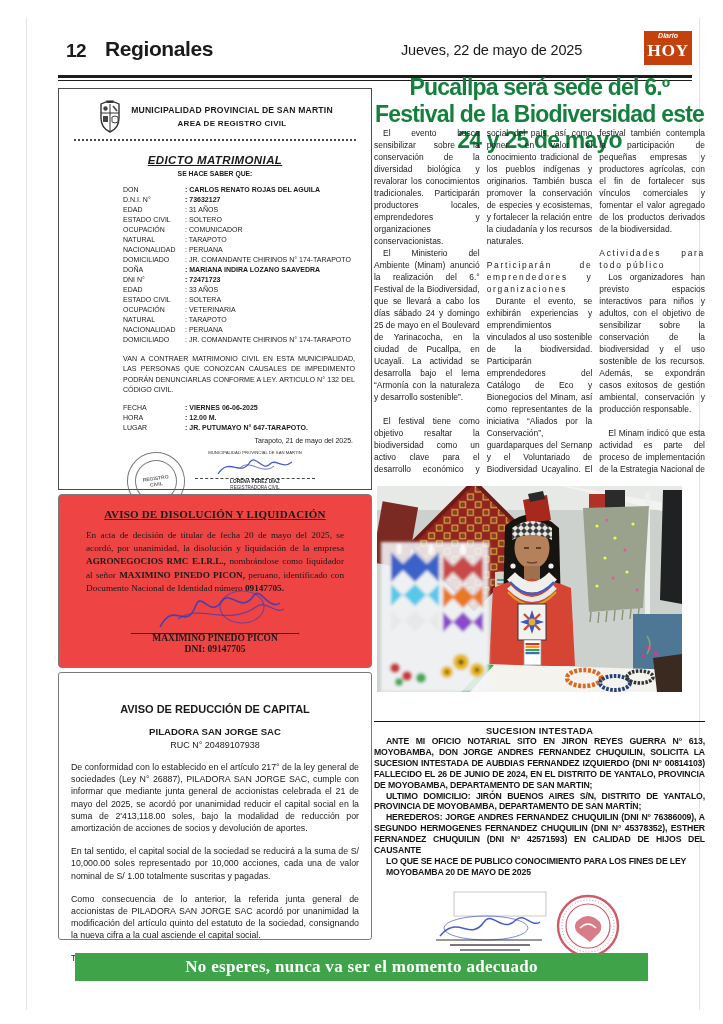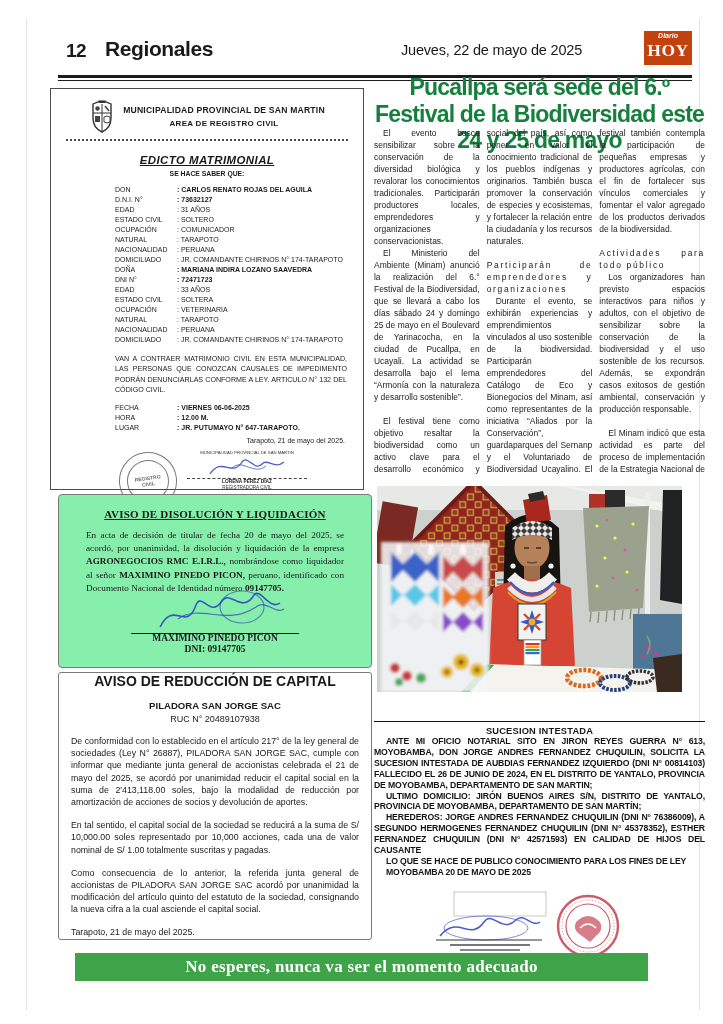--- a/index.html
+++ b/index.html
@@ -15,21 +15,21 @@
   #page-number { position:absolute; left:8px; top:10px; font-size:19px; font-weight:bold; letter-spacing:-.5px; }
   #section-title { position:absolute; left:47px; top:7px; font-size:21px; font-weight:bold; letter-spacing:-.4px; }
   #edition-date { position:absolute; right:110px; top:12px; font-size:14.5px; letter-spacing:-.2px; }
   #logo { position:absolute; right:0; top:1px; width:48px; height:34px; background:#c2410c; color:#fff; text-align:center; }
   #logo .logo-top { font-size:7px; font-weight:bold; font-style:italic; line-height:9px; display:block; }
   #logo .logo-main { font-family:"Liberation Serif", serif; font-weight:bold; font-size:17.5px; line-height:20px; letter-spacing:.5px; display:block; }
   #rule-thick { position:absolute; left:58px; top:75px; width:634px; height:2.5px; background:#1c1c1c; }
   #rule-thin  { position:absolute; left:58px; top:80px; width:634px; height:1px;  background:#1c1c1c; }
 
   
-  #edicto-box { position:absolute; left:50px; top:88px; width:314px; height:402px; border:1.3px solid #4c4c4c; background:#fff; font-size:7px; }
+  #edicto-box { position:absolute; left:58px; top:88px; width:314px; height:402px; border:1.3px solid #4c4c4c; background:#fff; font-size:7px; }
   .ed-head { margin-top:9px; display:flex; justify-content:center; align-items:center; gap:8px; }
   .ed-org { text-align:center; }
   .ed-org-1 { font-size:8.6px; font-weight:bold; letter-spacing:.2px; }
   .ed-org-2 { font-size:8px; font-weight:bold; margin-top:4px; letter-spacing:.3px; }
   .ed-dots { margin:5px auto 0; width:282px; border-top:2px dotted #4a4a4a; }
   .ed-title { margin-top:13px; text-align:center; font-size:11.5px; font-weight:bold; font-style:italic; text-decoration:underline; letter-spacing:.4px; }
   .ed-sub { margin-top:4px; text-align:center; font-size:6.8px; font-weight:bold; }
   .ed-fields { margin:8px 14px 0 64px; }
   .erow { display:flex; height:10px; line-height:10px; font-size:7px; }
   .elbl { flex:none; width:62px; }
@@ -41,31 +41,31 @@
   #registro-stamp { position:absolute; left:68px; top:4px; width:58px; height:58px; border:1.5px solid #5a5a5a; border-radius:50%; opacity:.8; transform:rotate(-8deg); }
   #registro-stamp .inner { position:absolute; left:7px; top:7px; right:7px; bottom:7px; border:1px solid #5a5a5a; border-radius:50%; display:flex; flex-direction:column; justify-content:center; text-align:center; }
   #registro-stamp .inner span { font-size:5px; font-weight:bold; color:#444; line-height:6px; }
   .ed-sign { position:absolute; left:126px; top:2px; width:140px; text-align:center; }
   .ed-sign-tiny  { font-size:4.6px; color:#333; line-height:5.5px; transform:scale(.92); }
   .ed-sign-name  { font-size:4.8px; color:#222; font-weight:bold; line-height:6px; }
   .ed-sign-role  { font-size:4.6px; color:#333; line-height:5.5px; }
   .ed-sigline { border-top:1px dashed #444; width:120px; margin:0 auto; }
 
   
-  #disolucion-box { position:absolute; left:58px; top:494px; width:314px; height:174px; border:1px solid #7a7a7a; border-radius:4px; background:#86efac; font-family:"Liberation Serif", serif; }
+  #disolucion-box { position:absolute; left:58px; top:494px; width:314px; height:174px; border:1px solid #7a7a7a; border-radius:4px; background:#ef4444; font-family:"Liberation Serif", serif; }
   .d-title { margin-top:13px; text-align:center; font-size:11px; font-weight:bold; text-decoration:underline; letter-spacing:.2px; }
   .d-body { margin:9px 27px 0; font-size:9.2px; line-height:13.2px; text-align:justify; }
   .d-sign { text-align:center; margin-top:-6px; height:42px; }
   .d-sigline { width:168px; margin:-4px auto 0; border-top:1.5px solid #111; }
   .d-name { text-align:center; font-size:9.5px; font-weight:bold; margin-top:2px; }
   .d-dni  { text-align:center; font-size:9.5px; font-weight:bold; margin-top:1px; }
 
   
   #reduccion-box { position:absolute; left:58px; top:672px; width:314px; height:268px; border:1px solid #7a7a7a; border-radius:3px; background:#fff; }
-  .r-title { margin-top:0; text-align:center; font-size:14px; font-weight:bold; }
+  .r-title { margin-top:30px; text-align:center; font-size:11px; font-weight:bold; }
   .r-company { margin-top:11px; text-align:center; font-size:9.6px; font-weight:bold; }
   .r-ruc { margin-top:3px; text-align:center; font-size:9px; }
   .r-p { margin:11px 12px 0; font-size:8.8px; line-height:12.2px; text-align:justify; }
   .r-date { margin:11px 12px 0; font-size:8.8px; }
 
   
   #headline { position:absolute; left:374px; top:74px; width:331px; text-align:center; font-size:23px; font-weight:bold; line-height:26.5px; letter-spacing:-.8px; color:#15803d; }
   #article-body { position:absolute; left:374px; top:127px; width:331px; height:358px; column-count:3; column-gap:7px; font-size:8.45px; line-height:12px; text-align:justify; color:#222; overflow:hidden; }
   #article-body p { text-indent:9px; margin:0; }
   #article-body p.gap { margin-top:12px; }

